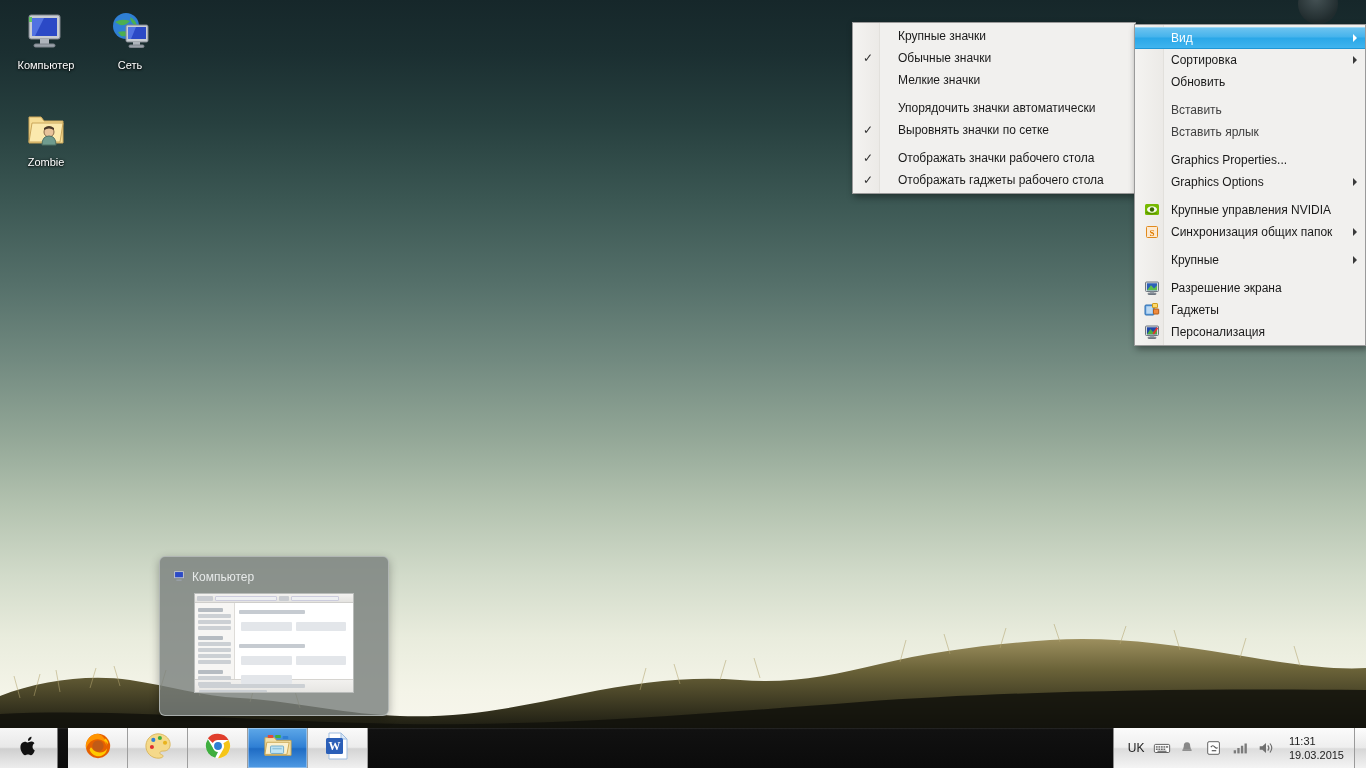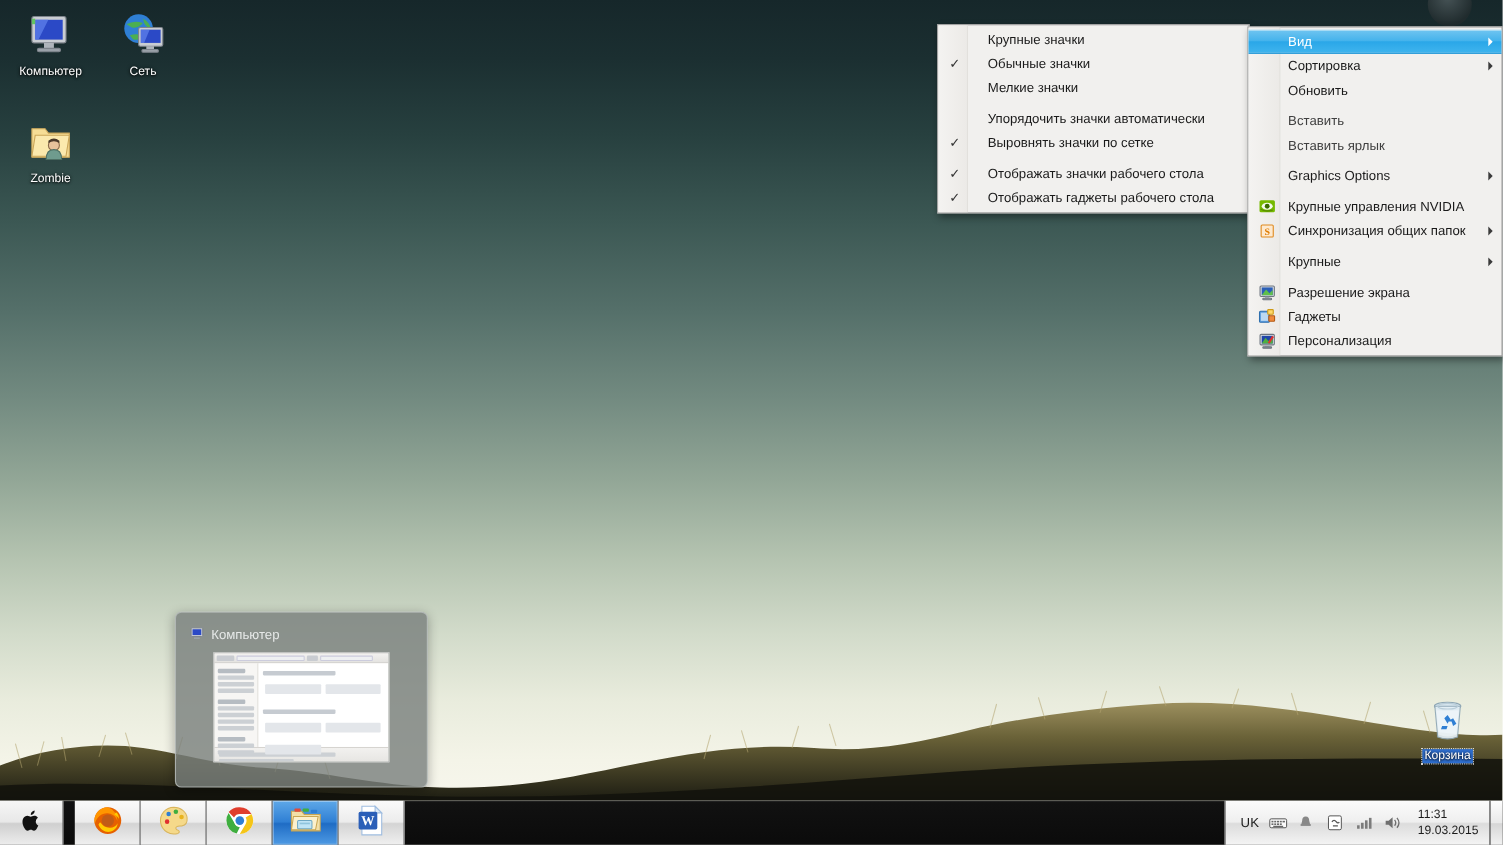--- a/index.html
+++ b/index.html
@@ -278,32 +278,20 @@
         <path d="M7,12 L19,12 L22,16 L41,16 L41,38 L7,38 Z" fill="#f6dd95" stroke="#caa65a" stroke-width="1"></path>
         <path d="M10,18 L41,18 L38,37 L7,37 Z" fill="#fbe9ad" stroke="#caa65a"></path>
         <circle cx="27" cy="27" r="5" fill="#e7c39b" stroke="#8a6a4a"></circle>
         <path d="M20,40 Q20,31 27,31 Q34,31 34,40 Z" fill="#6f9b8e" stroke="#4e7065"></path>
         <path d="M22,23 Q27,19 32,23 L32,25 Q27,22 22,25 Z" fill="#4b3a2a"></path>
       </svg>
     </span>
     <span class="lbl">Zombie</span>
   </div>
 
-  <div class="desk-icon selected" style="left:1278px; top:630px;">
-    <span class="glyph">
-      <svg width="48" height="48" viewBox="0 0 48 48">
-        <ellipse cx="24" cy="12" rx="12" ry="3.6" fill="#d7e6ef" stroke="#8fa7b5"></ellipse>
-        <path d="M12.4,12 L15,40 Q24,43.5 33,40 L35.6,12 Z" fill="#e4eff6" opacity=".92" stroke="#8fa7b5"></path>
-        <path d="M14,16 L16,38 Q24,41 32,38 L34,16 Z" fill="#f2f8fb" opacity=".55"></path>
-        <path d="M24,20 l4,6 h-3 l-1,2 -3,-5 z M29,30 l-2,-6 2,-1 3,5 z M19,30 l5,0 -1,3 -5,0 z" fill="#2f7fd4"></path>
-        <ellipse cx="24" cy="12" rx="9" ry="2.6" fill="none" stroke="#b9cdd9"></ellipse>
-      </svg>
-    </span>
-    <span class="lbl">Корзина</span>
-  </div>
 
   <div id="thumb" style="left:159px; top:556px; width:230px; height:160px;">
     <div class="t-head">
       <span>
         <svg width="14" height="14" viewBox="0 0 16 16">
           <rect x="2" y="2" width="12" height="9" rx="1" fill="#c9cdd2" stroke="#7e848c"></rect>
           <rect x="3.5" y="3.5" width="9" height="6" fill="#2b49c6"></rect>
           <rect x="5" y="12" width="6" height="1.6" fill="#9aa1a9"></rect>
         </svg>
       </span>
@@ -395,20 +383,23 @@
     <div class="gap"></div>
 
     <div class="mi disabled">
       <span>Вставить</span>
     </div>
     <div class="mi disabled">
       <span>Вставить ярлык</span>
     </div>
     <div class="gap"></div>
 
+    <div class="mi">
+      <span>Graphics Properties...</span>
+    </div>
     <div class="mi">
       <span>Graphics Options</span>
       <span class="arrow"></span>
     </div>
     <div class="gap"></div>
 
     <div class="mi">
       <span class="ico">
         <svg width="16" height="16" viewBox="0 0 16 16">
           <rect x="1" y="2" width="14" height="11" rx="1.5" fill="#76b900"></rect>

